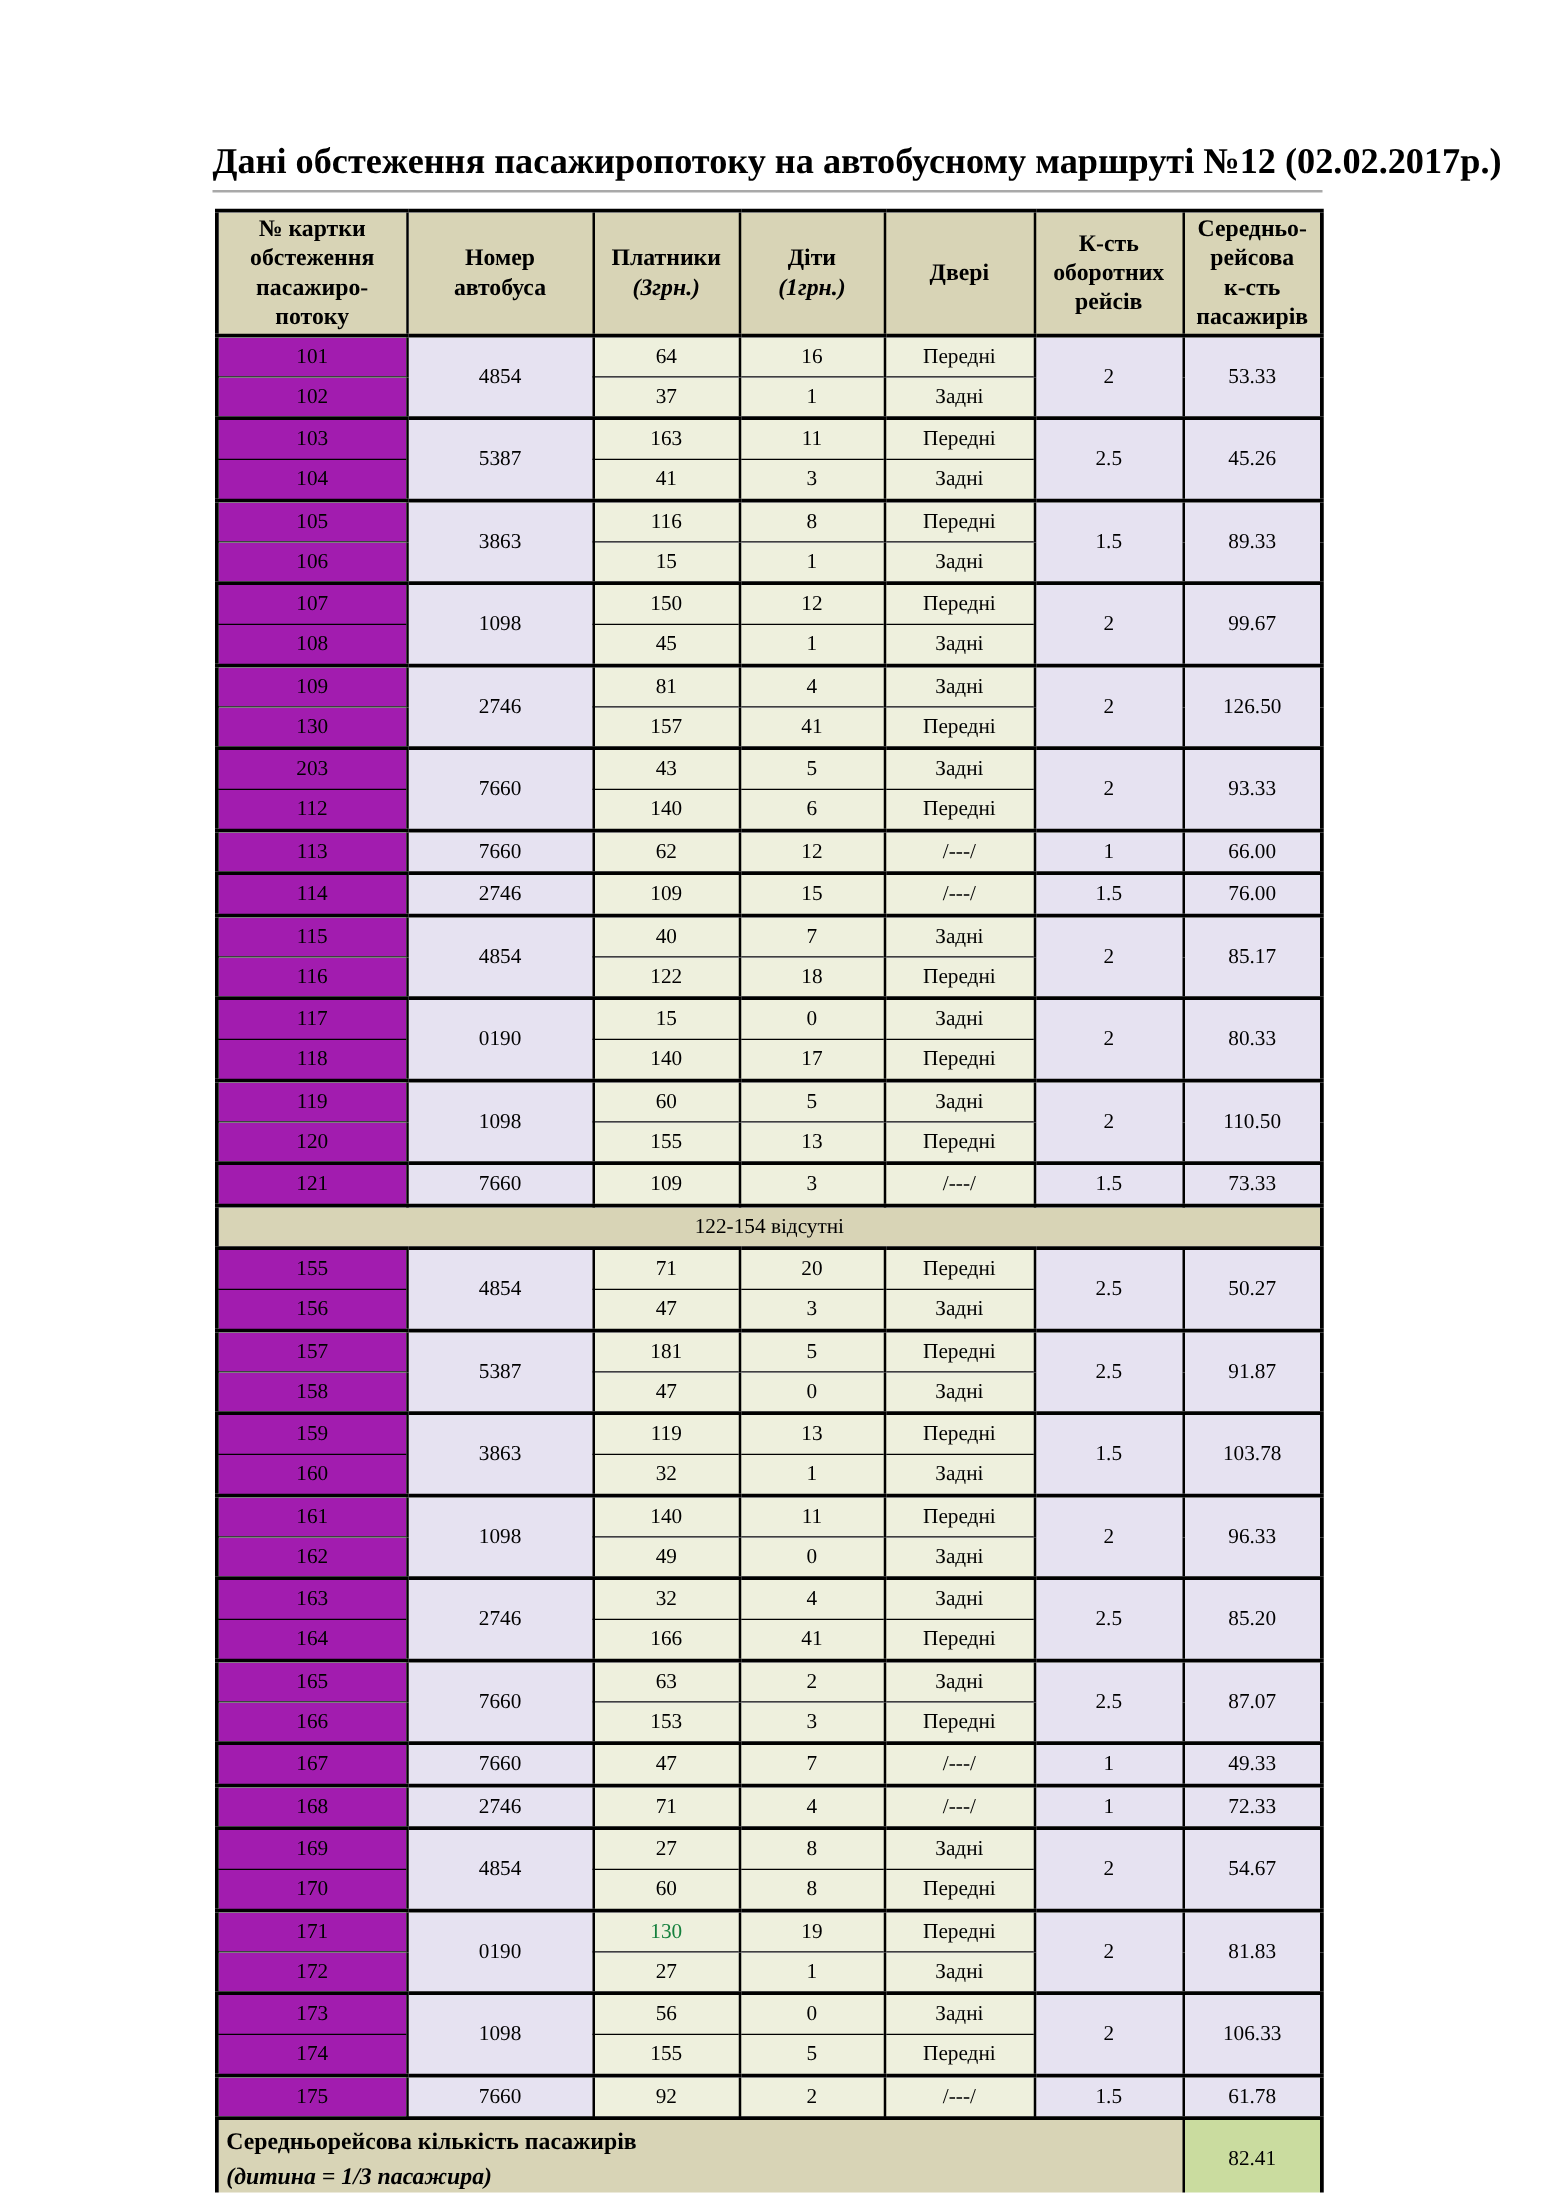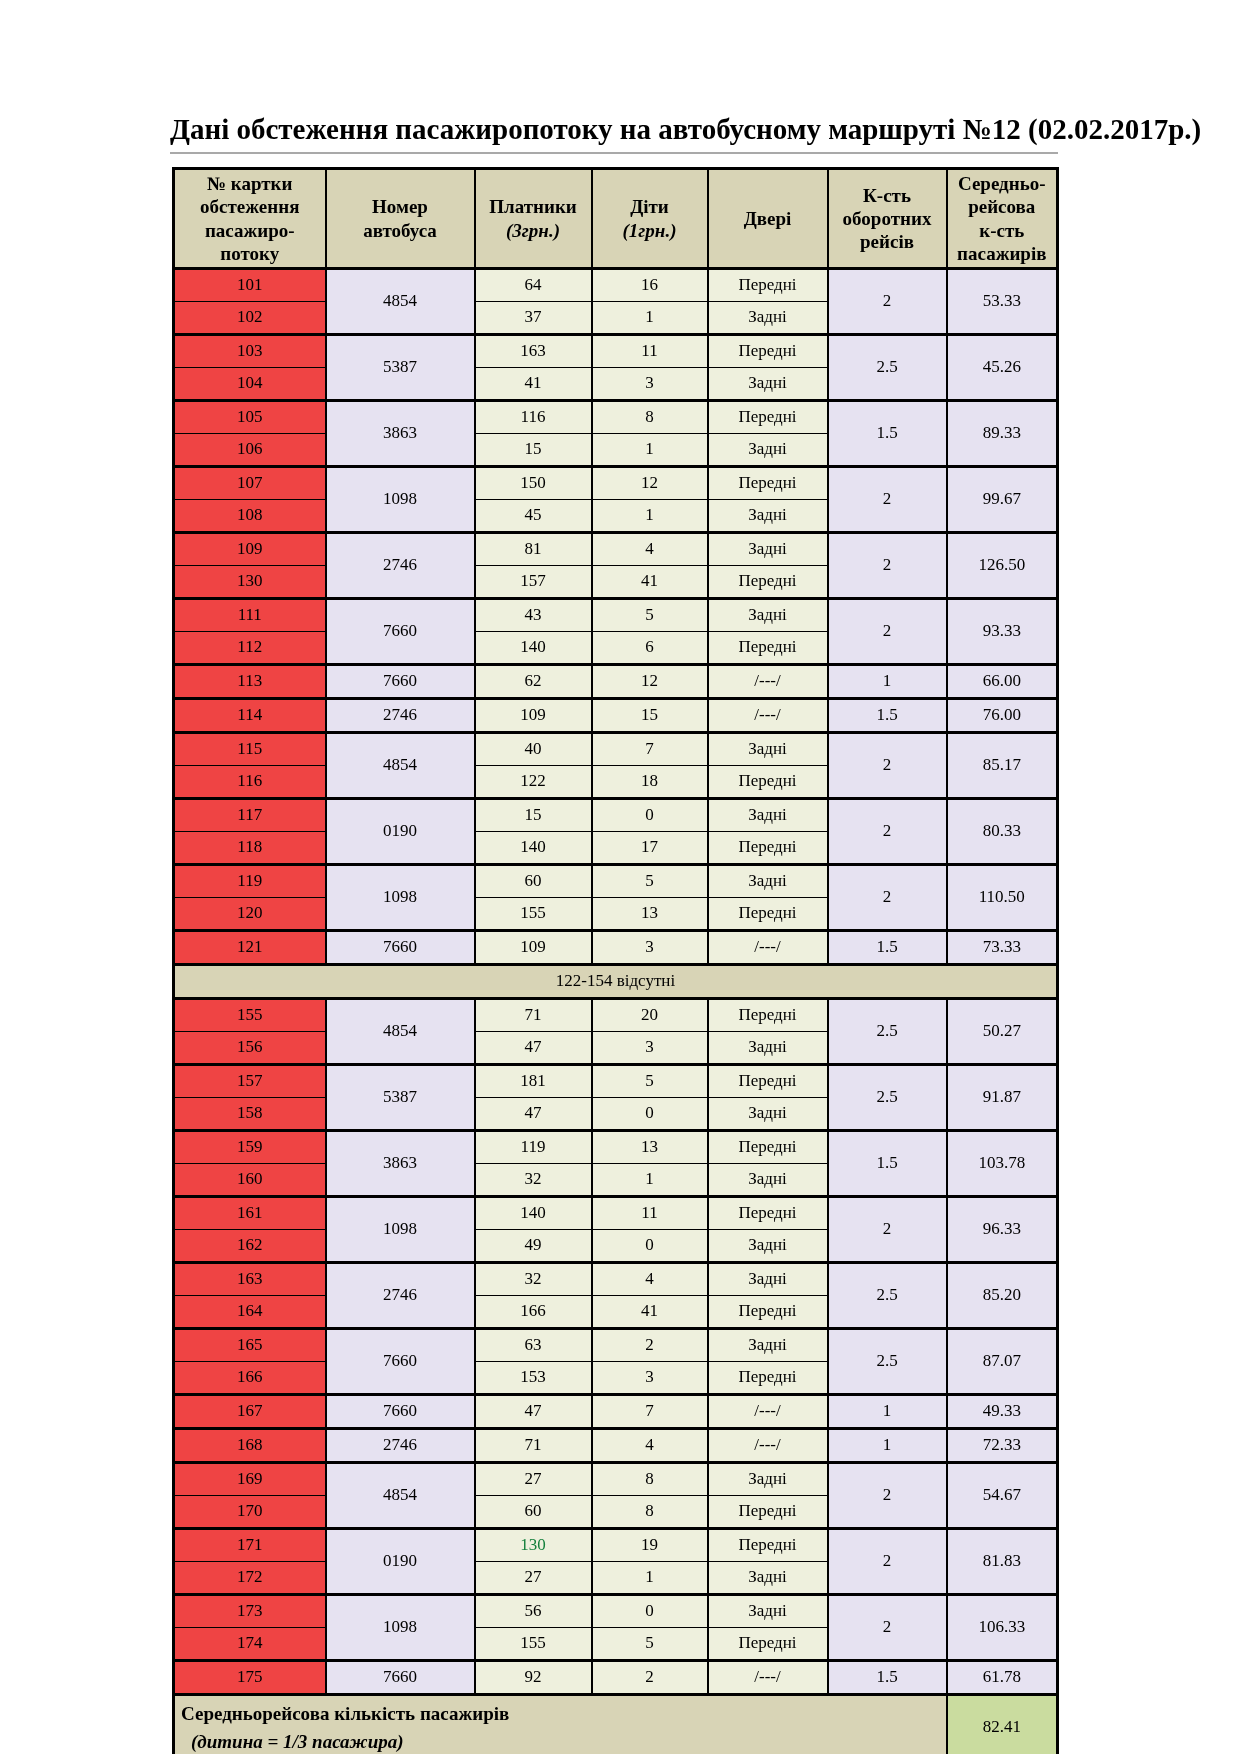--- a/index.html
+++ b/index.html
@@ -48,36 +48,36 @@
     height: 95px;
     white-space: pre-line;
     border-top-width: 3px;
     border-bottom-width: 3px;
   }
   .hsub { font-style: italic; font-weight: bold; text-align: center; }
 
   .main td { font-size: 17px; height: 29px; line-height: 1.1; }
   tr.gs > td { border-top-width: 3px; }
 
-  td.card { background: #ef4444; }
+  td.card { background: #a21caf; }
   td.bus, td.trip, td.avg { background: #e6e2f1; }
   td.pay, td.kid, td.door { background: #eef0dd; }
   td.note { background: #d8d4b6; }
   td.red { color: #15803d; }
 
   tr.sum > td { border-top-width: 3px; border-bottom-width: 3px; height: 61px; }
   td.sumlabel {
     background: #d8d4b6;
     text-align: left;
     font-weight: bold;
     font-size: 19px;
     line-height: 1.45;
     padding-left: 6px;
   }
-  .sumsub { font-style: italic; font-weight: bold; margin-left: 10px; }
+  .sumsub { font-style: italic; font-weight: bold; }
   td.green { background: #cadc9f; }
 </style>
 </head>
 <body>
 
 <div class="page">
 
   <div class="doc-title">Дані обстеження пасажиропотоку на автобусному маршруті №12 (02.02.2017р.)</div>
 
   <table class="main">
@@ -180,21 +180,21 @@
           <td class="trip" rowspan="2">2</td>
           <td class="avg" rowspan="2">126.50</td>
         </tr>
         <tr>
           <td class="card">130</td>
           <td class="pay">157</td>
           <td class="kid">41</td>
           <td class="door">Передні</td>
         </tr>
         <tr class="gs">
-          <td class="card">111</td>
+          <td class="card">203</td>
           <td class="bus" rowspan="2">7660</td>
           <td class="pay">43</td>
           <td class="kid">5</td>
           <td class="door">Задні</td>
           <td class="trip" rowspan="2">2</td>
           <td class="avg" rowspan="2">93.33</td>
         </tr>
         <tr>
           <td class="card">112</td>
           <td class="pay">140</td>

